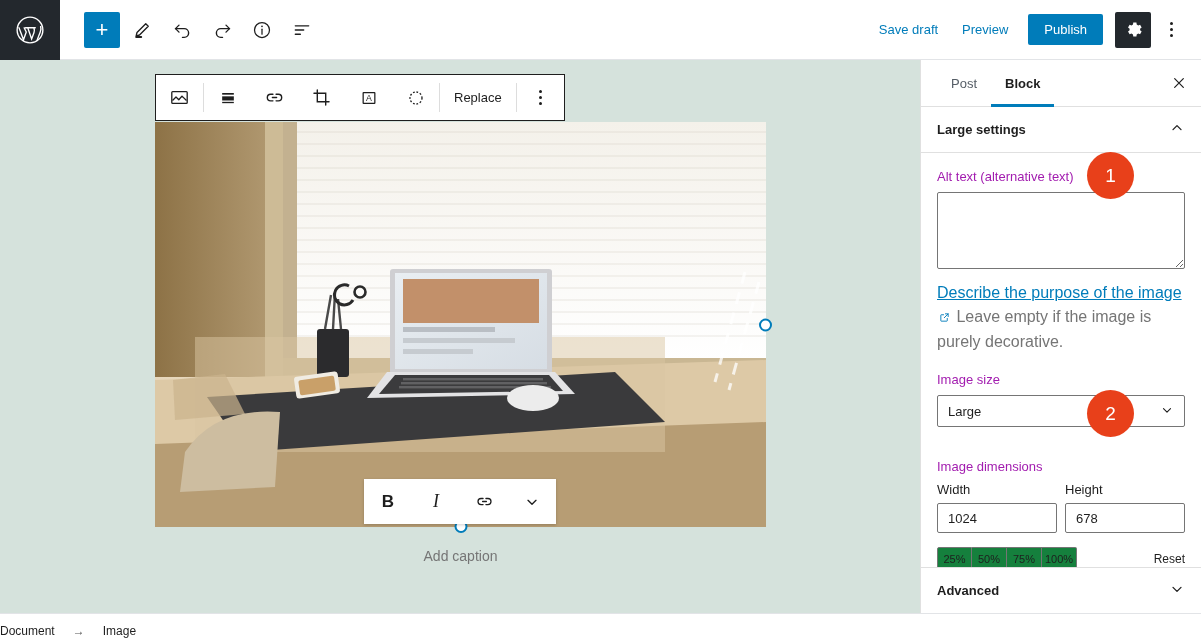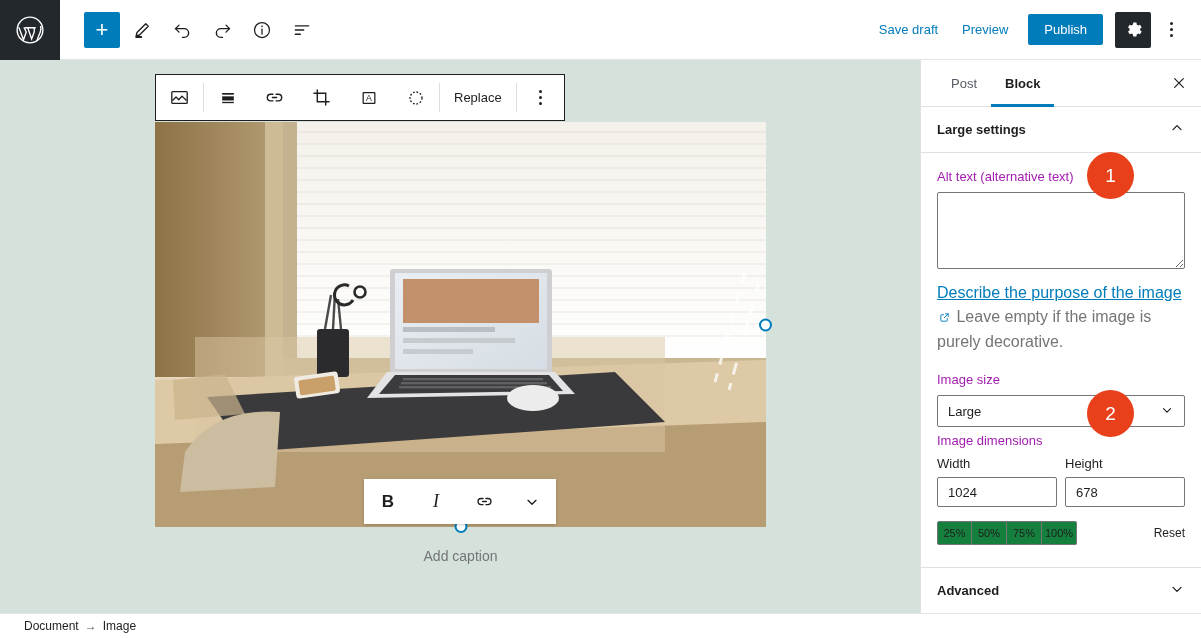--- a/index.html
+++ b/index.html
@@ -190,21 +190,21 @@
     display: flex; align-items: center; justify-content: center;
     font-size: 19px; z-index: 90;
   }
   #badge1 { left: 1087px; top: 152px; width: 47px; height: 47px; }
   #badge2 { left: 1087px; top: 390px; width: 47px; height: 47px; }
 
   
   .footer {
     position: absolute; bottom: 0; left: 0; width: 1201px; height: 25px;
     background: #fff; border-top: 1px solid #e2e4e7;
-    display: flex; align-items: center; padding-left: 24px; gap: 6px;
+    display: flex; align-items: flex-end; gap: 18px;
     font-size: 12px; color: #1e1e1e;
   }
   .fb-arrow { color: #555; }
 </style>
 </head>
 <body>
 
 <div class="app">
 
   <div class="topbar">
@@ -454,21 +454,21 @@
         <div class="select-box">
           <span>Large</span>
           <span class="chev">
             <svg width="14" height="14" viewBox="0 0 24 24" fill="none" stroke="#1e1e1e" stroke-width="1.9" stroke-linecap="round" stroke-linejoin="round">
                 <path d="M6 9.5l6 6 6-6"></path>
               </svg>
           </span>
         </div>
       </div>
 
-      <label class="fld-label" style="margin-top:6px">Image dimensions</label>
+      <label class="fld-label" style="margin-top:32px">Image dimensions</label>
 
       <div class="dims-row">
         <div class="dim-col">
           <label class="dim-label">Width</label>
           <input class="dim-input" value="1024" style="">
         </div>
         <div class="dim-col">
           <label class="dim-label">Height</label>
           <input class="dim-input" value="678" style="">
         </div>

